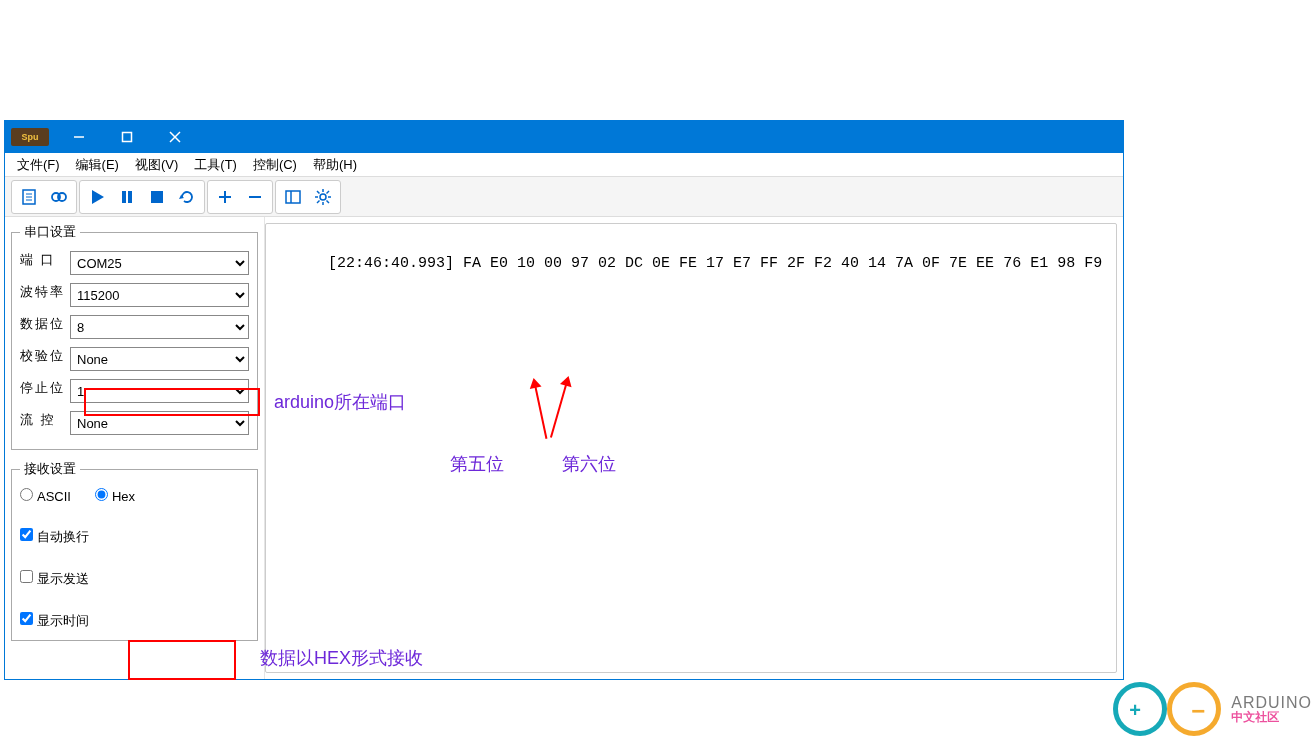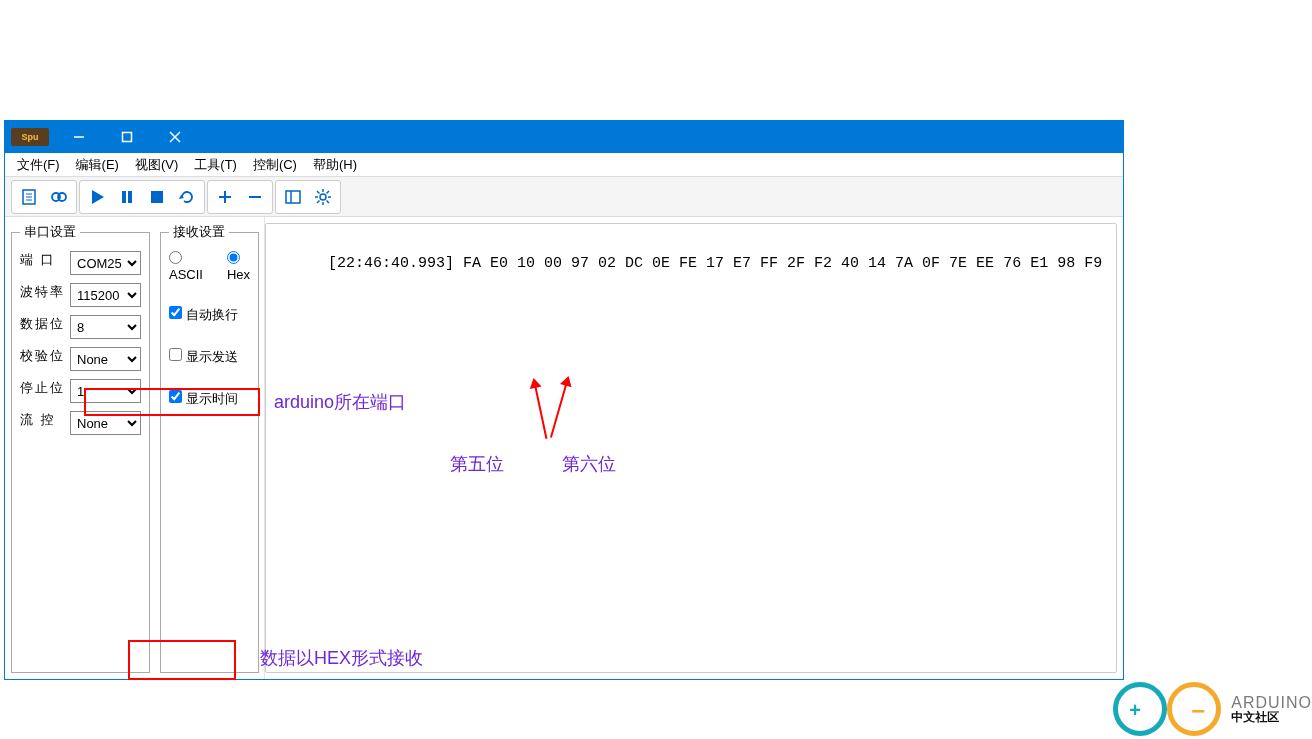--- a/index.html
+++ b/index.html
@@ -101,20 +101,21 @@
   .tb-btn svg { width:18px; height:18px; }
 
   .body {
     flex:1;
     display:flex;
   }
   .left-panel {
     width: 260px;
     padding: 6px 6px;
     display:flex;
+    flex-direction:column;
     gap:10px;
     border-right:1px solid #e5e5e5;
   }
   fieldset {
     border:1px solid #aaa;
     padding:10px 8px 10px 8px;
     font-size:13px;
   }
   legend { padding:0 4px; font-size:13px; }
   .row {
@@ -198,21 +199,21 @@
     left:22px; top:20px;
     color:#0aa5b5; font-size:20px; font-weight:bold;
   }
   .wm-minus {
     position:absolute;
     right:22px; top:18px;
     color:#f5a623; font-size:24px; font-weight:bold;
   }
   .wm-text { display:flex; flex-direction:column; line-height:1; }
   .wm-text .t1 { color:#737373; font-weight:normal; font-size:16px; letter-spacing:1px; }
-  .wm-text .t2 { color:#000000; font-weight:bold; font-size:12px; }
+  .wm-text .t2 { color:#ec4899; font-weight:bold; font-size:12px; }
 </style>
 </head>
 <body>
 
 <div class="window">
 
   <div class="titlebar">
     <div class="titlebar-icon">Spu</div>
     <div class="titlebar-btns">
       <div class="titlebtn">
@@ -340,21 +341,21 @@
           <select><option>8</option></select>
         </div>
         <div class="row">
           <label class="lbl">校验位</label>
           <select><option>None</option></select>
         </div>
         <div class="row">
           <label class="lbl">停止位</label>
           <select><option>1</option></select>
         </div>
-        <div class="row" style="margin-bottom:16px">
+        <div class="row" style="margin-bottom:4px">
           <label class="lbl">流 控</label>
           <select><option>None</option></select>
         </div>
       </fieldset>
 
       <fieldset>
         <legend>接收设置</legend>
         <div class="radio-row">
           <label><input type="radio" name="rxmode" style=""><span>ASCII</span></label>
           <label><input type="radio" name="rxmode" checked="" style=""><span>Hex</span></label>

